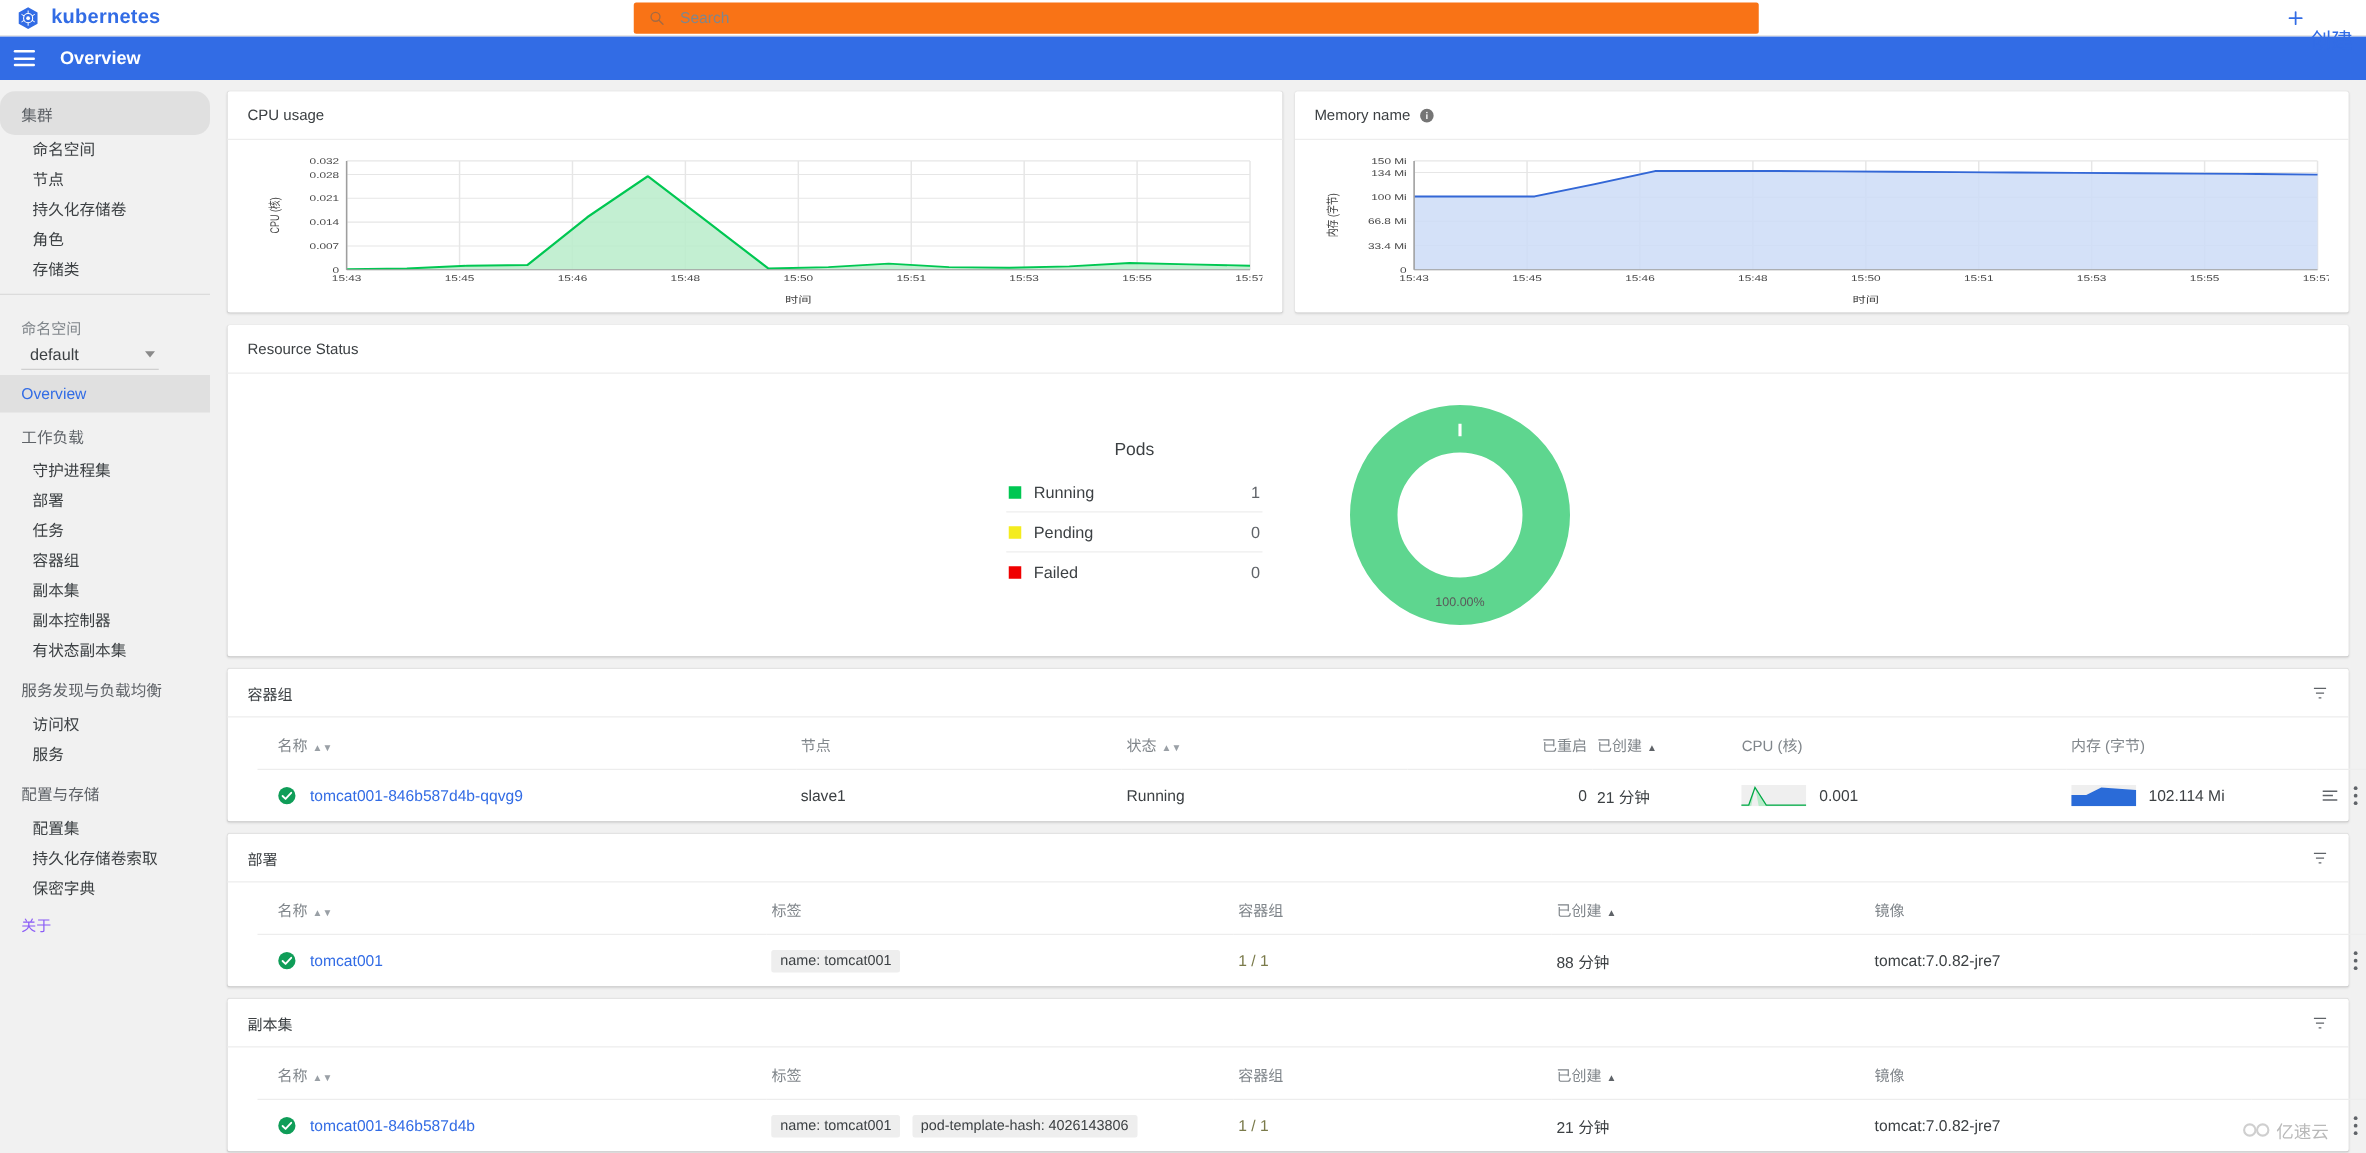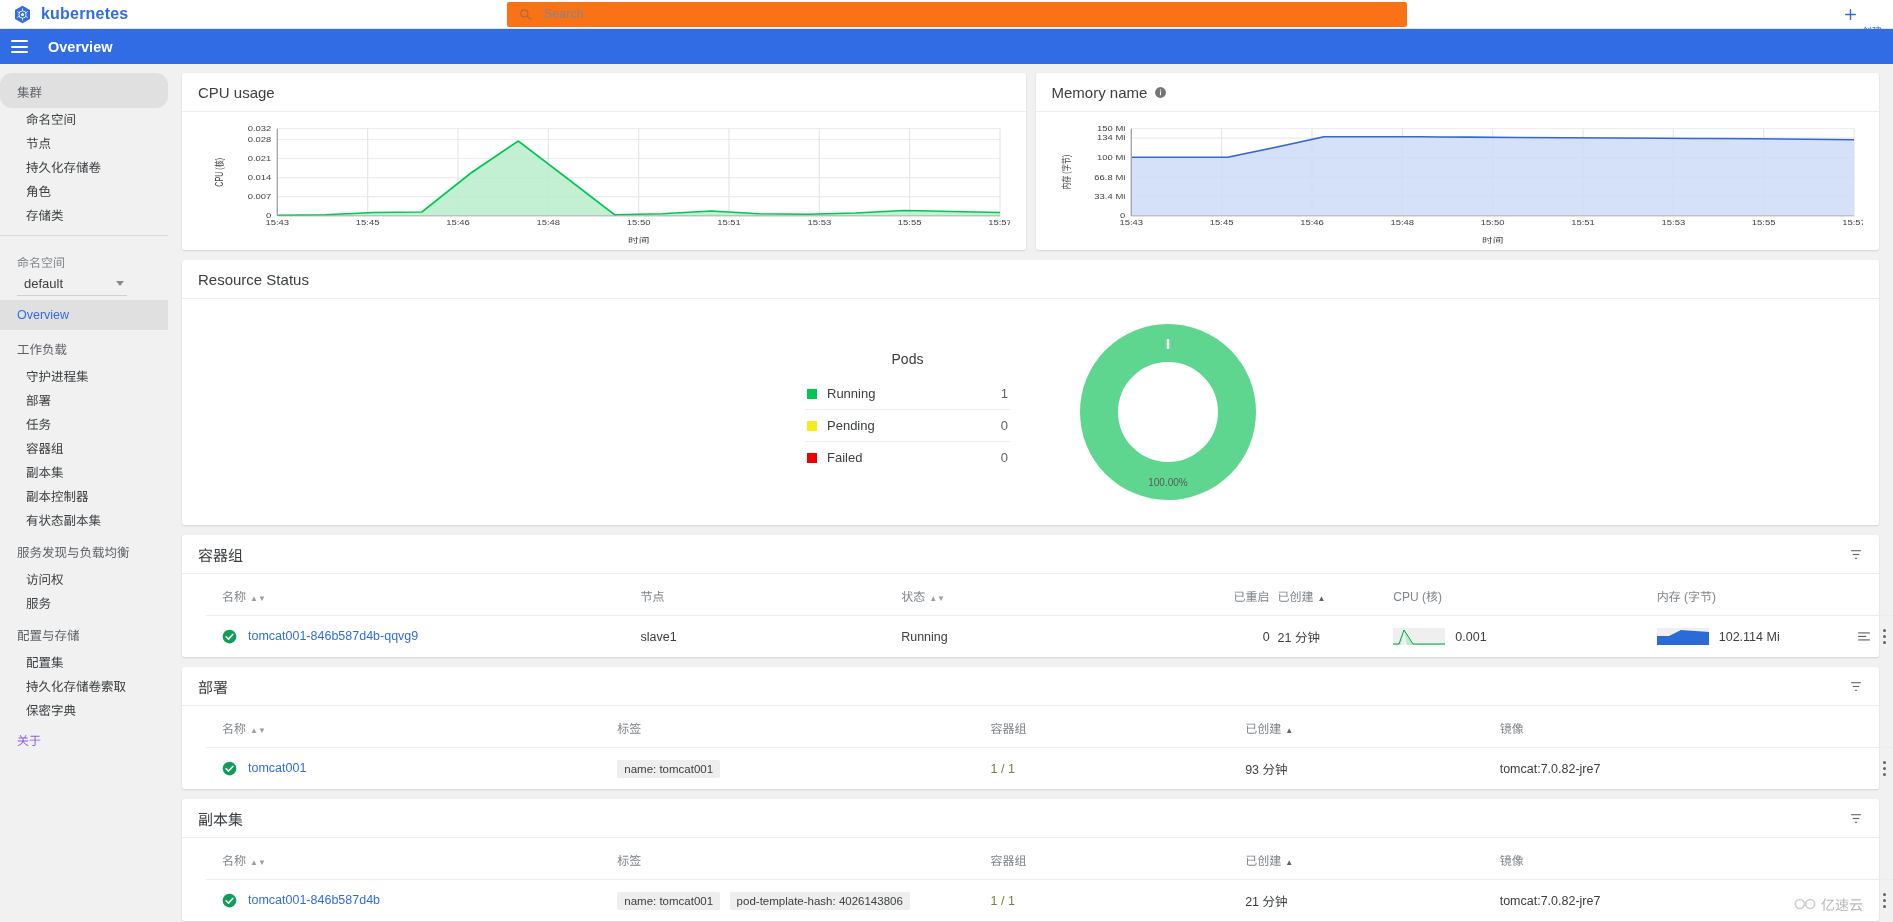--- a/index.html
+++ b/index.html
@@ -30,21 +30,21 @@
   .search-input {
     border: 0; outline: 0; background: transparent; font-size: 12.5px;
     color: #3c4043; width: 100%; font-family: inherit;
   }
   .search-input::placeholder { color: #80868b; }
   .topbar-right {
     position: absolute; right: 11px; top: 0; height: 29px;
     display: flex; align-items: center; gap: 5px; cursor: pointer;
   }
   .plus-icon { width: 13px; height: 13px; }
-  .create-label { color: #326ce5; font-size: 10px; margin-top: 32px; }
+  .create-label { color: #326ce5; font-size: 17px; margin-top: 32px; }
 
   
   .pageheader {
     height: 35px; background: #326ce5; display: flex; align-items: center;
     padding-left: 11px; gap: 20px;
   }
   .hamburger { width: 17px; height: 13px; display: flex; flex-direction: column;
     justify-content: space-between; cursor: pointer; }
   .hamburger span { display: block; height: 2px; background: #fff; border-radius: 1px; }
   .pageheader-title { color: #fff; font-size: 14.5px; font-weight: 700; }
@@ -88,21 +88,21 @@
   .content::-webkit-scrollbar-thumb { background: #c1c1c1; border-radius: 4px; }
 
   .card {
     background: #fff; border-radius: 2px; margin-bottom: 10px;
     box-shadow: 0 1px 2px rgba(0,0,0,.12), 0 0 1px rgba(0,0,0,.10);
   }
   .card-head {
     height: 39px; display: flex; align-items: center; padding: 0 16px;
     border-bottom: 1px solid #ededed; position: relative;
   }
-  .card-title { font-size: 15px; color: #3c4043; font-weight: 400; }
+  .card-title { font-size: 12px; color: #3c4043; font-weight: 400; }
   .info-icon { width: 13px; height: 13px; margin-left: 7px; }
   .filter-icon { position: absolute; right: 16px; top: 13px; width: 14px; height: 13px; cursor: pointer; }
 
   .charts-row { display: flex; gap: 10px; }
   .charts-row > .card { flex: 1; margin-bottom: 10px; }
 
   .chart-body { padding: 10px 16px 4px 10px; }
   svg.metric-chart { display: block; width: 100%; height: 124px; }
 
   
@@ -132,21 +132,21 @@
   thead th.num { text-align: right; }
   tbody td {
     font-size: 12.5px; color: #3c4043; padding: 11px 4px;
     border-top: 1px solid #ededed; vertical-align: middle; white-space: nowrap;
   }
   tbody td.num { text-align: right; }
   .sort-arrows { display: inline-block; margin-left: 4px; color: #9aa0a6; font-size: 8px; line-height: 8px; }
   .sort-arrows.active { color: #5f6368; }
   .td-pad-left { padding-left: 16px !important; }
   .td-pad-right { padding-right: 16px !important; }
-  .cell-name { display: flex; gap: 11px; }
+  .cell-name { display: flex; align-items: center; gap: 11px; }
   .ok-icon { width: 15px; height: 15px; flex: 0 0 15px; }
   .link { color: #326ce5; text-decoration: none; cursor: pointer; }
   .chip {
     display: inline-block; background: #eeeeee; color: #3c4043;
     border-radius: 2px; padding: 3px 7px; font-size: 11.5px; margin-right: 6px;
   }
   .pods-ratio { color: #7a7a4a; }
   .metric-cell { display: flex; align-items: center; gap: 10px; }
   .spark { display: block; }
   .row-actions { display: flex; align-items: center; gap: 12px; justify-content: flex-end; }
@@ -488,21 +488,21 @@
                   <circle cx="12" cy="12" r="11" fill="#0f9d58"></circle>
                   <polyline points="6.5,12.5 10.3,16.2 17.5,8.4" fill="none" stroke="#fff" stroke-width="2.4" stroke-linecap="round" stroke-linejoin="round"></polyline>
                 </svg>
                 <a class="link">tomcat001</a>
               </span>
             </td>
             <td>
               <span class="chip">name: tomcat001</span>
             </td>
             <td class="pods-ratio">1 / 1</td>
-            <td>93 分钟</td>
+            <td>88 分钟</td>
             <td>tomcat:7.0.82-jre7</td>
             <td class="td-pad-right">
               <span class="row-actions">
                 <span class="kebab">
                     <i></i>
                     <i></i>
                     <i></i>
                   </span>
               </span>
             </td>

